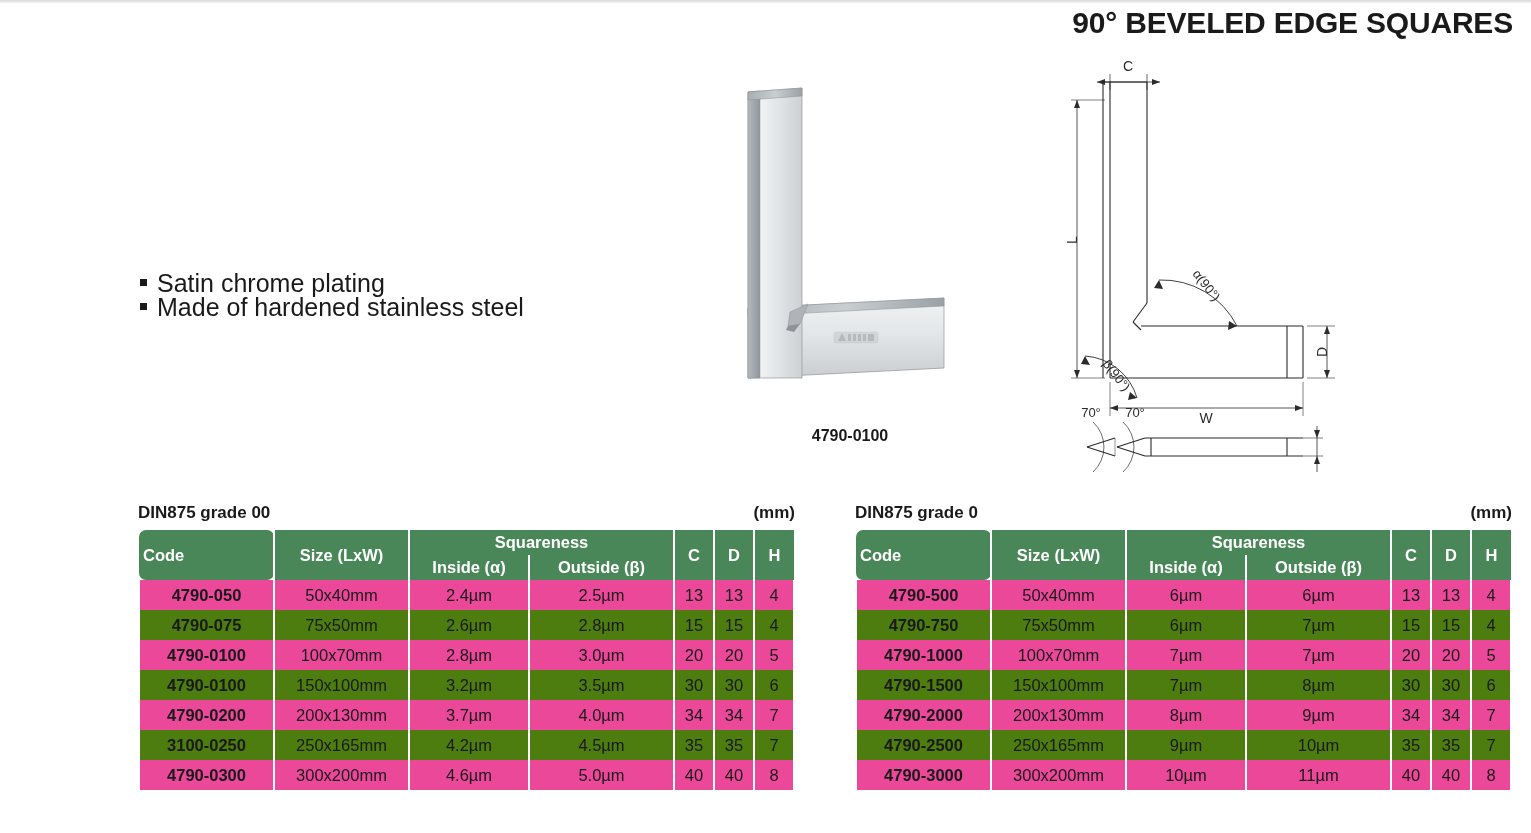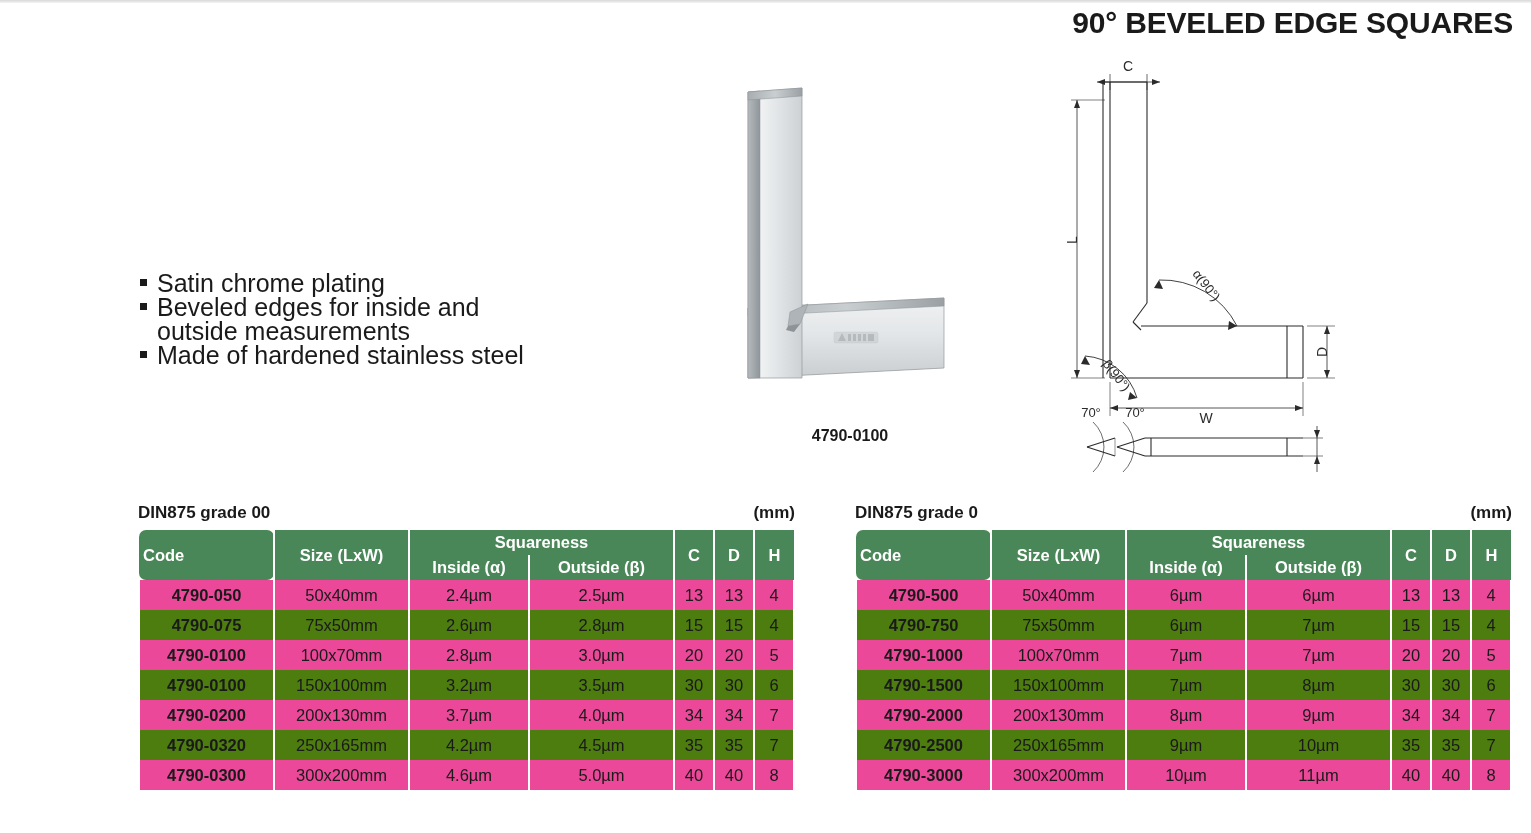--- a/index.html
+++ b/index.html
@@ -143,24 +143,20 @@
 <body>
 
 <div class="top-rule"></div>
 
 <div class="page-title">90° BEVELED EDGE SQUARES</div>
 
 <div class="features">
   <div class="feature-row">
     <span class="bullet-sq"></span>
     <span>Satin chrome plating</span>
-  </div>
-  <div class="feature-row">
-    <span class="bullet-sq"></span>
-    <span>Beveled edges for inside and outside measurements</span>
   </div>
   <div class="feature-row">
     <span class="bullet-sq"></span>
     <span>Made of hardened stainless steel</span>
   </div>
 </div>
 
 <div class="product-figure">
   <svg viewBox="0 0 240 320" width="240" height="320">
     <defs>
@@ -367,21 +363,21 @@
         <tr class="odd">
           <td class="code first">4790-0200</td>
           <td>200x130mm</td>
           <td>3.7µm</td>
           <td>4.0µm</td>
           <td>34</td>
           <td>34</td>
           <td class="last">7</td>
         </tr>
         <tr class="even">
-          <td class="code first">4790-0320</td>
+          <td class="code first">3100-0250</td>
           <td>250x165mm</td>
           <td>4.2µm</td>
           <td>4.5µm</td>
           <td>35</td>
           <td>35</td>
           <td class="last">7</td>
         </tr>
         <tr class="odd">
           <td class="code first">4790-0300</td>
           <td>300x200mm</td>

